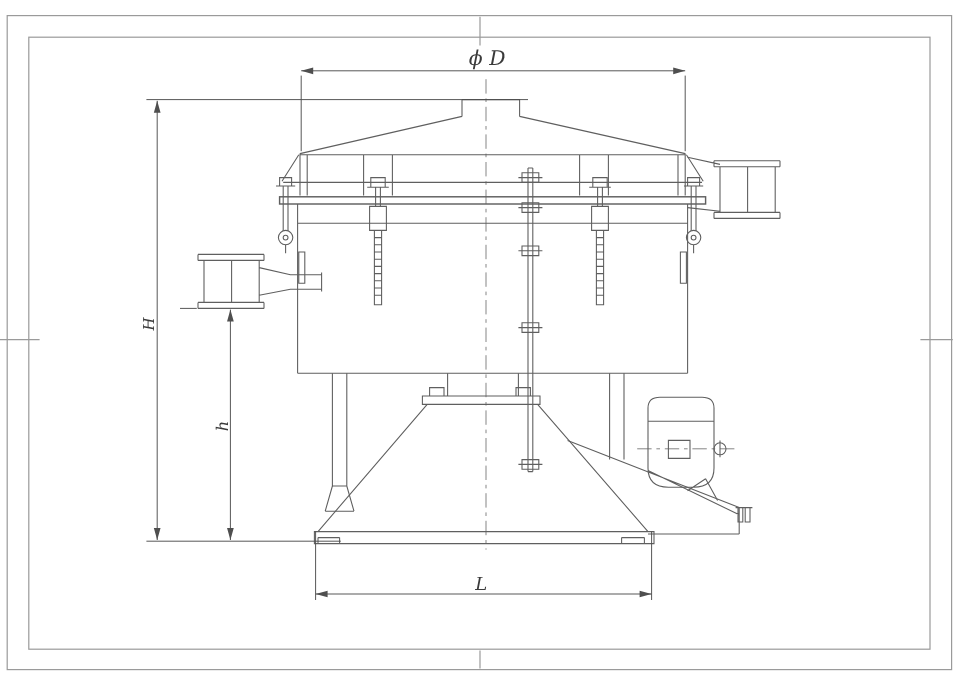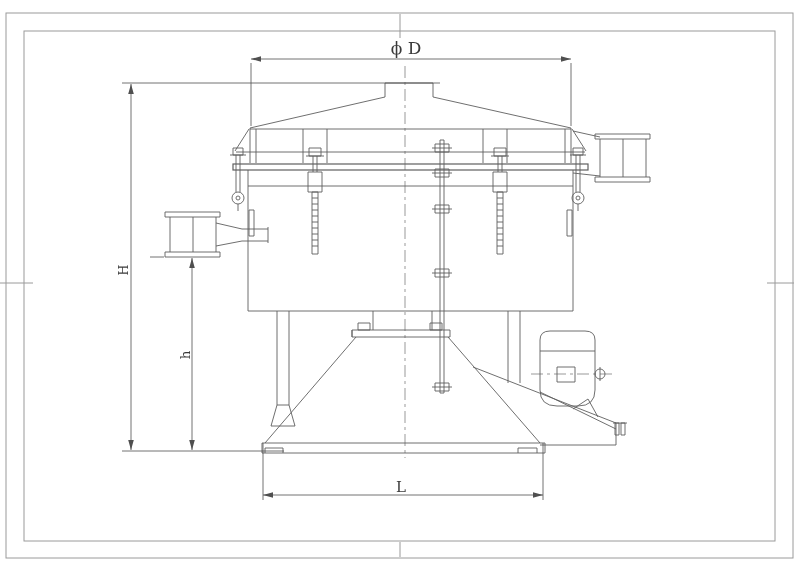--- a/index.html
+++ b/index.html
@@ -2,20 +2,21 @@
 <html><head>
 <meta charset="utf-8">
 <style>
   html,body{margin:0;padding:0;background:#ffffff;}
   .sheet{
     position:relative;
     width:800px;height:566px;
     background:#ffffff;
     font-family:"DejaVu Serif", serif;
     overflow:hidden;
+    font-style:italic;
   }
   svg{display:block;}
   text{font-family:"DejaVu Serif", serif;}
 </style>
 </head>
 <body>
 
 <div class="sheet">
 <svg width="800" height="566" viewBox="0 0 800 566" xmlns="http://www.w3.org/2000/svg">
 

